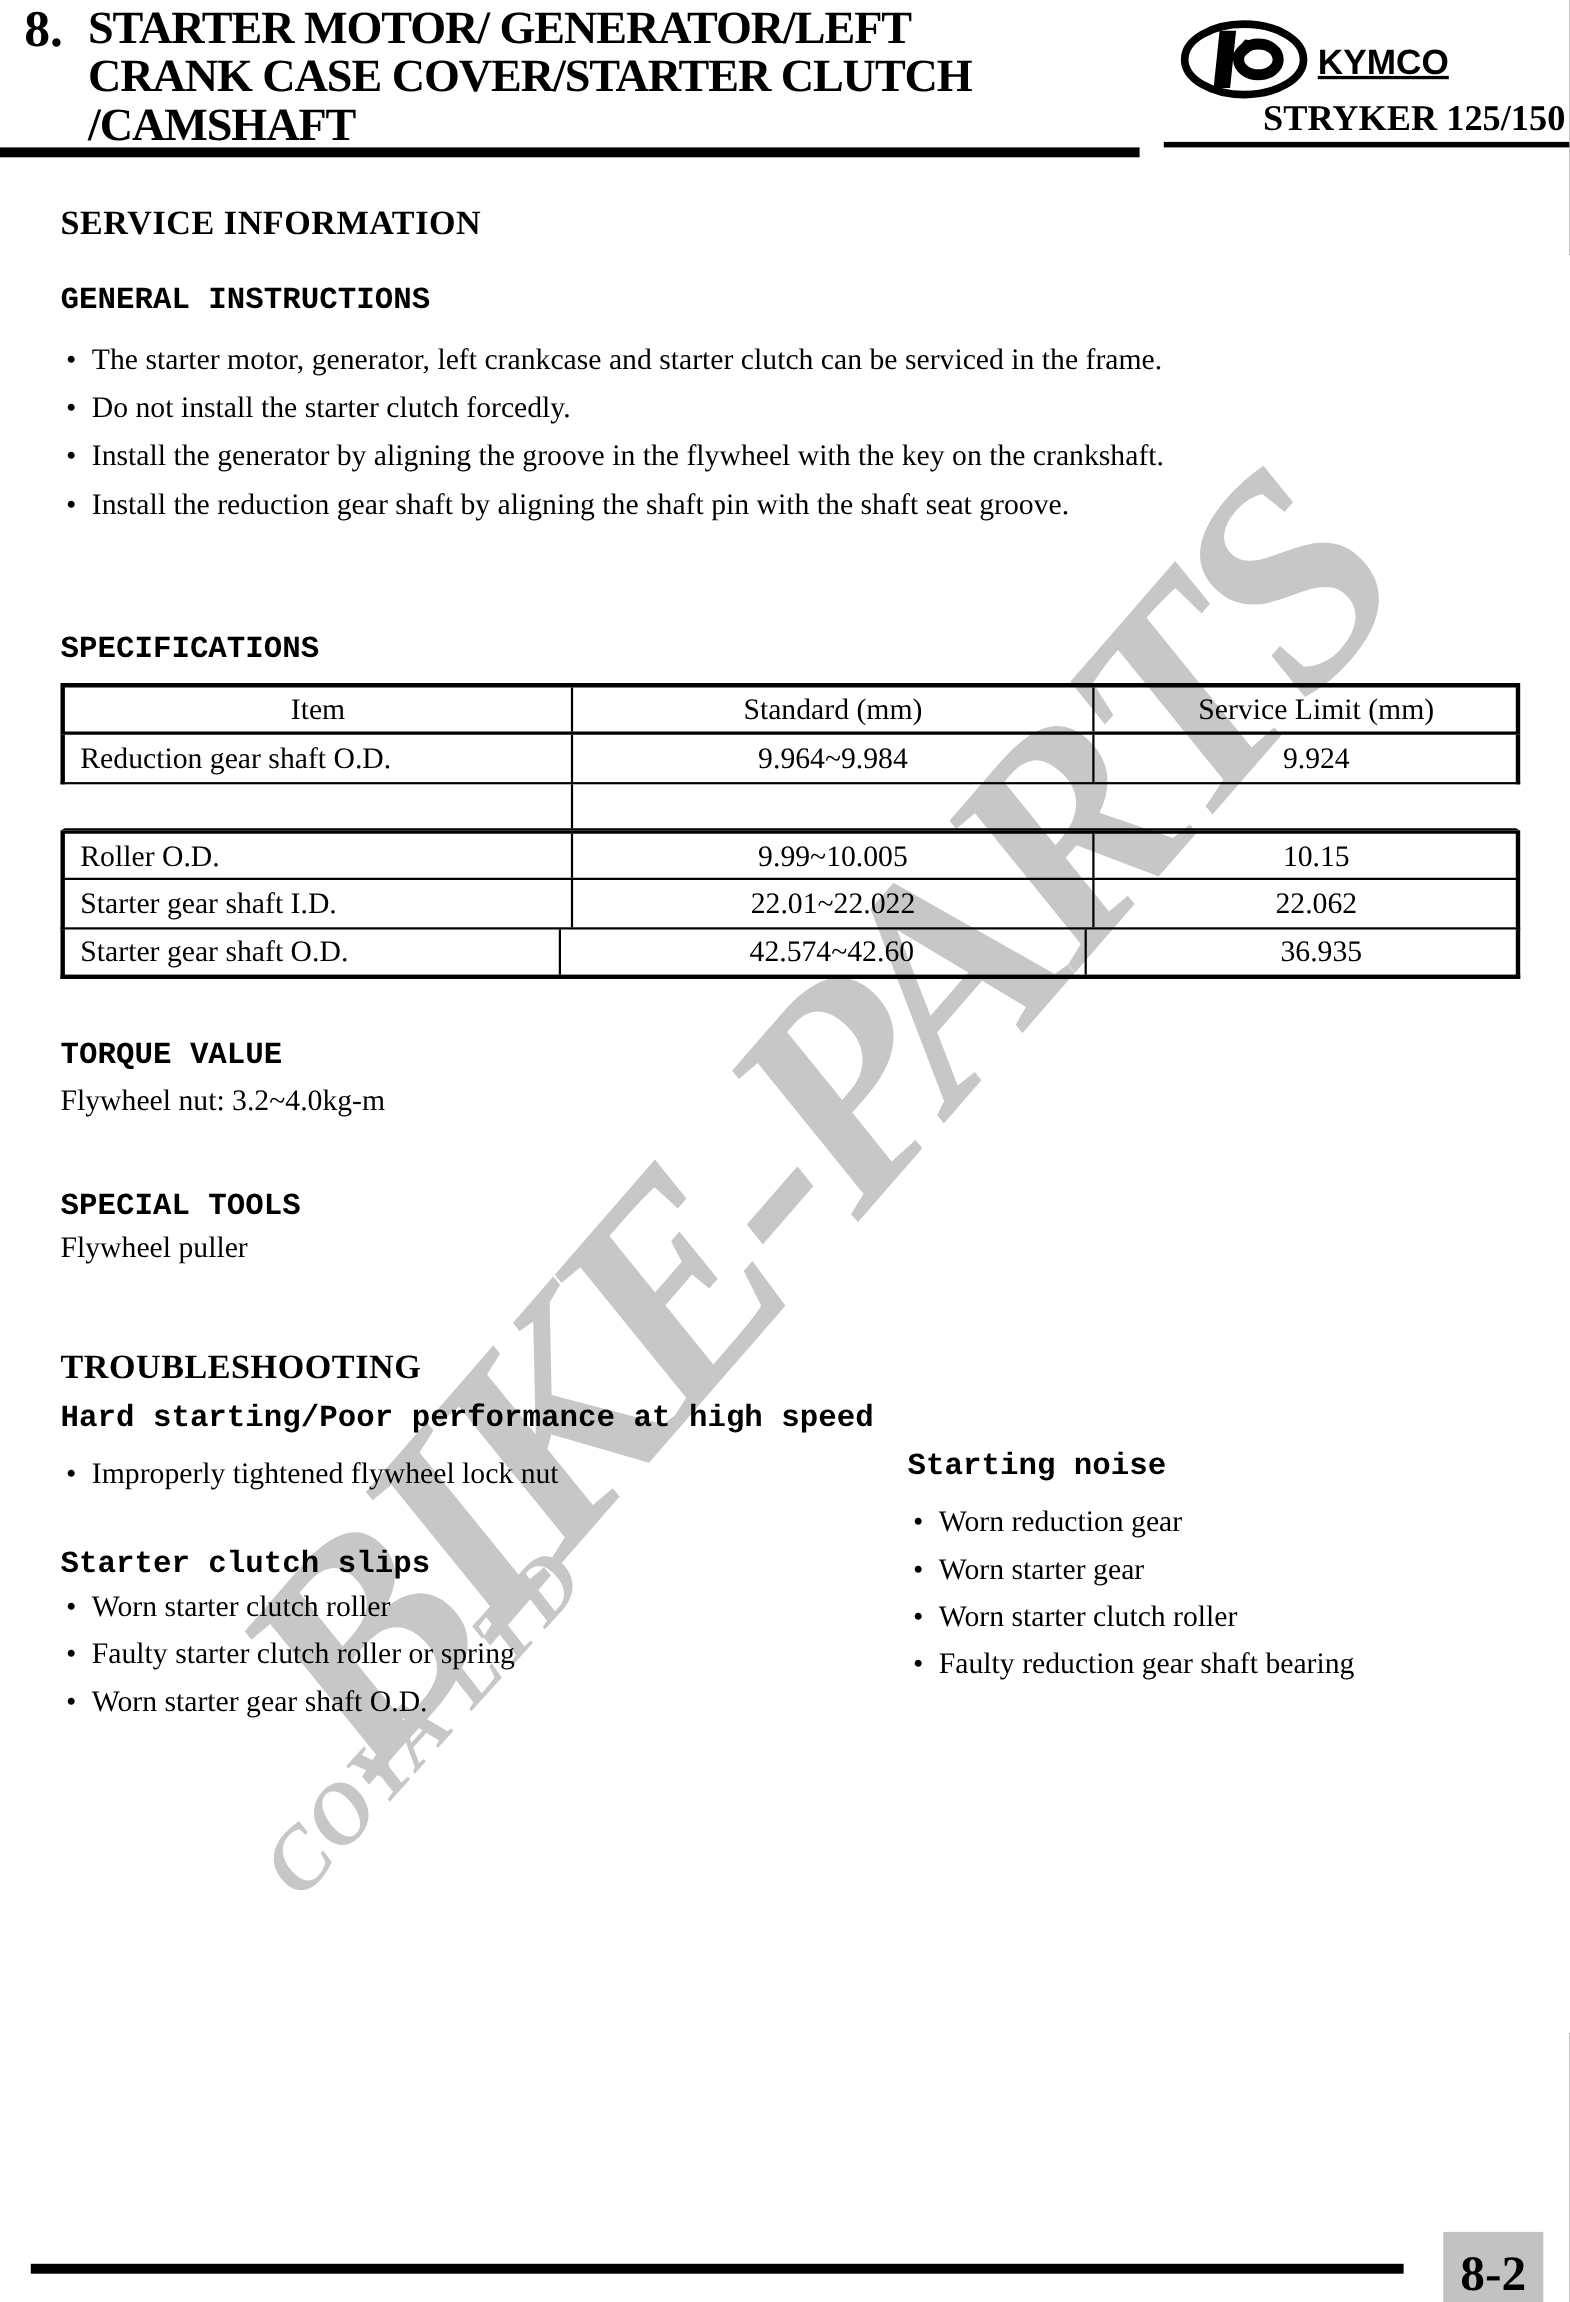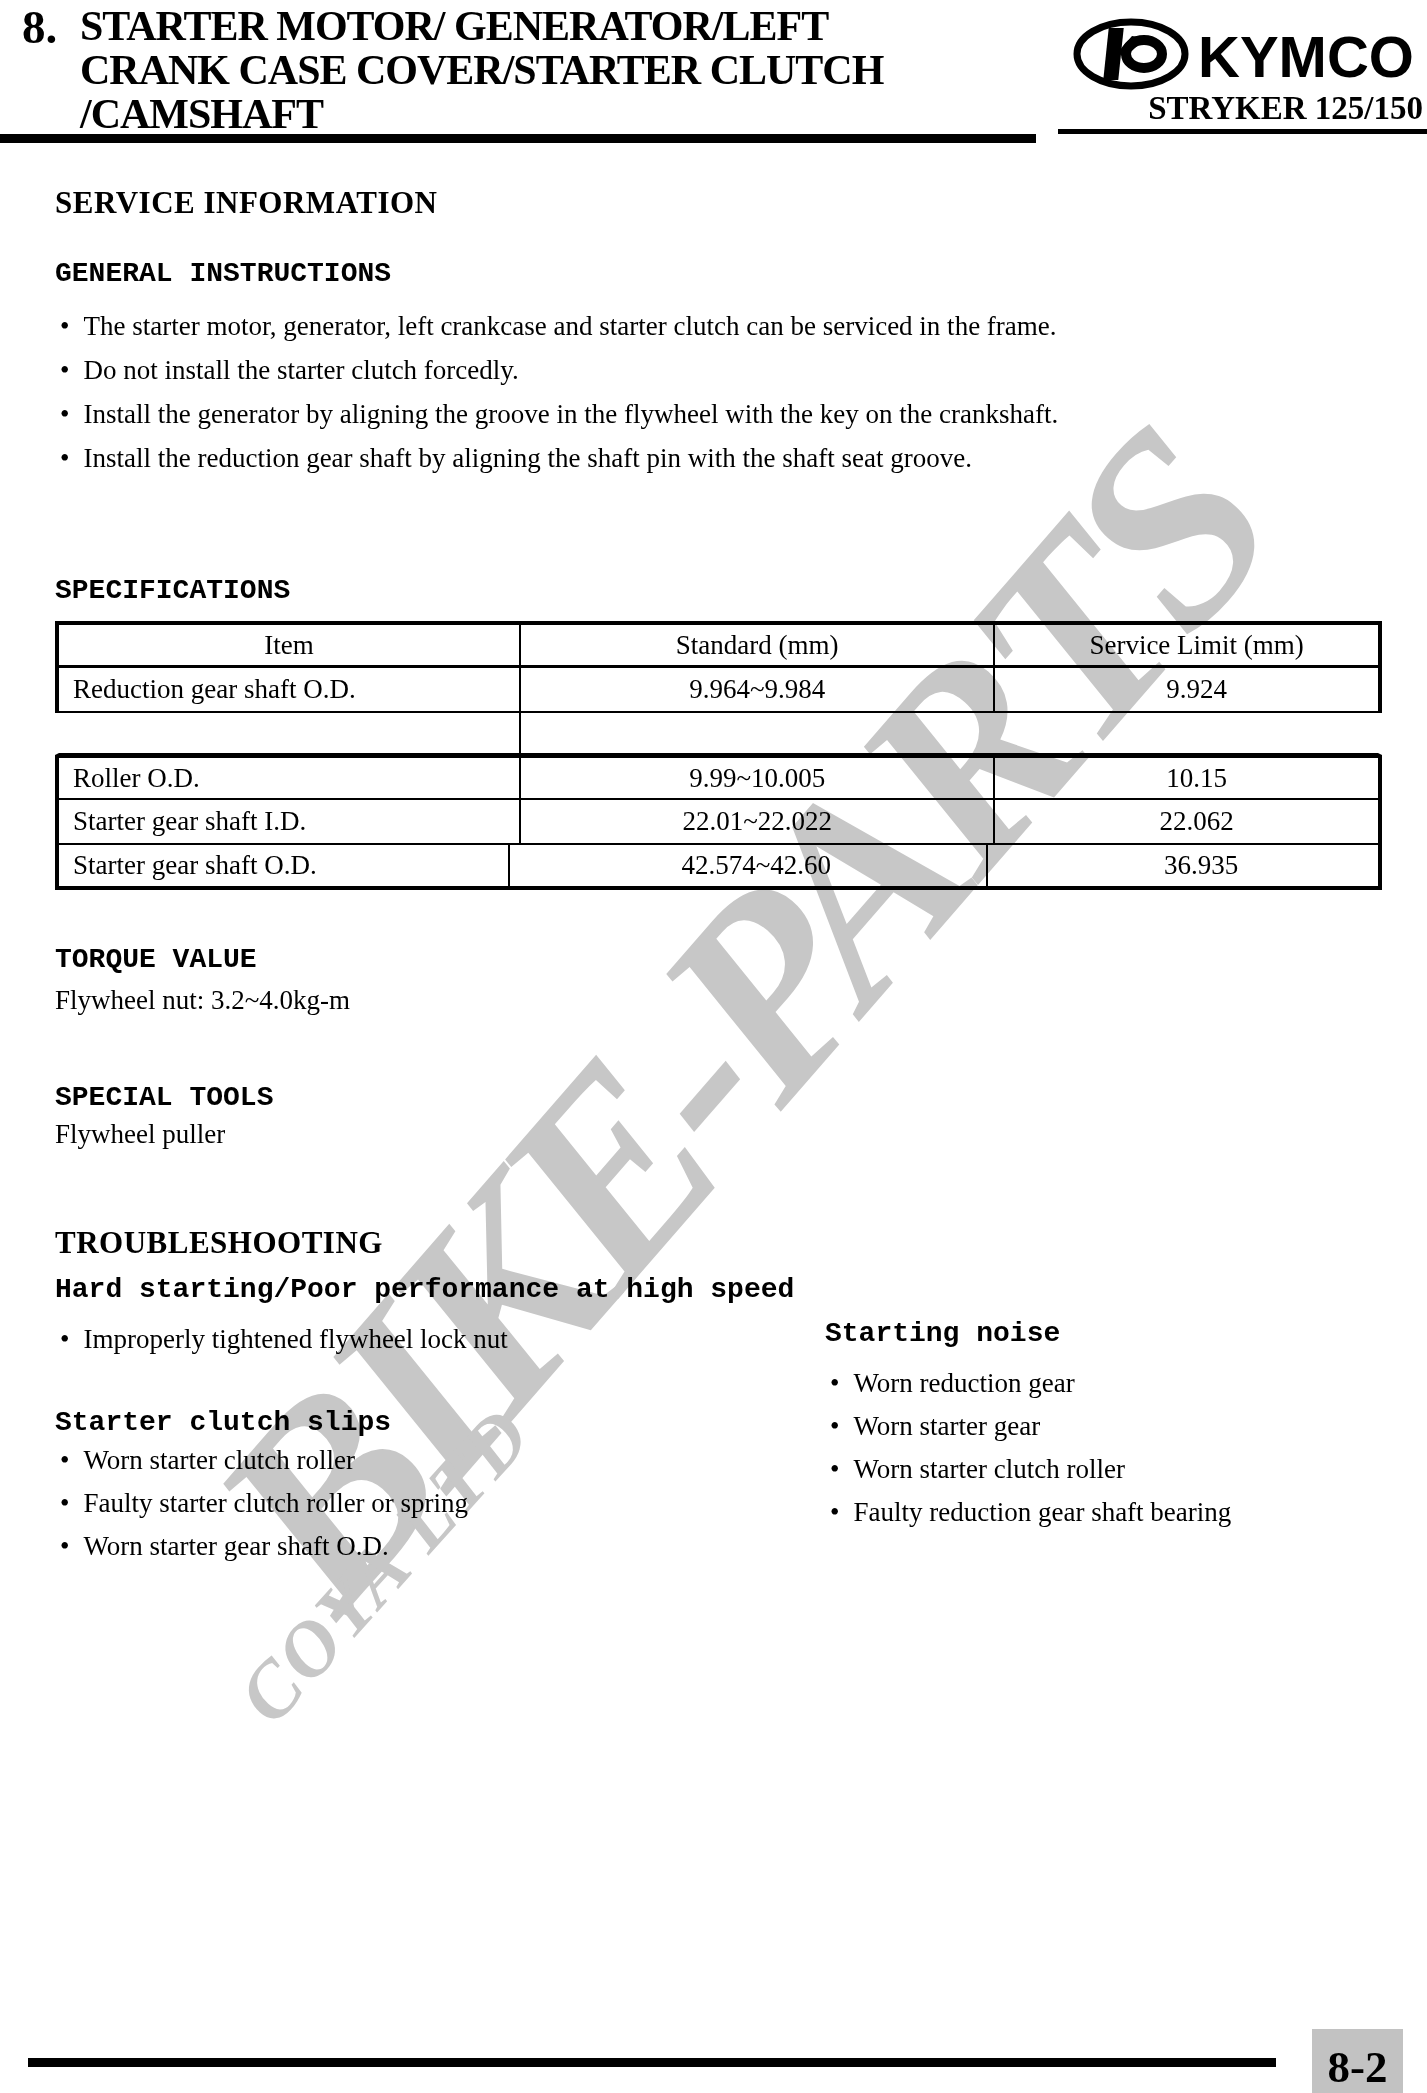--- a/index.html
+++ b/index.html
@@ -43,21 +43,21 @@
     position:absolute; left:80px; top:4px;
     font-size:42px; font-weight:bold; line-height:44px;
     letter-spacing:-1px; white-space:nowrap;
   }
   .brand {
     position:absolute; left:1072px; top:18px;
     display:flex; align-items:center; gap:8px;
   }
   .brand-text {
     font-family:"Liberation Sans","DejaVu Sans",sans-serif;
-    font-weight:bold; font-size:58px; letter-spacing:0px;
+    font-weight:bold; font-size:32px; letter-spacing:0px;text-decoration:underline;
   }
   .model {
     position:absolute; left:1058px; top:90px; width:369px;
     font-size:33px; font-weight:bold; text-align:right;
     padding-right:4px; padding-bottom:2px;
     border-bottom:5px solid #000;
     white-space:nowrap;
   }
   .header-rule {
     position:absolute; left:0; top:134px;

